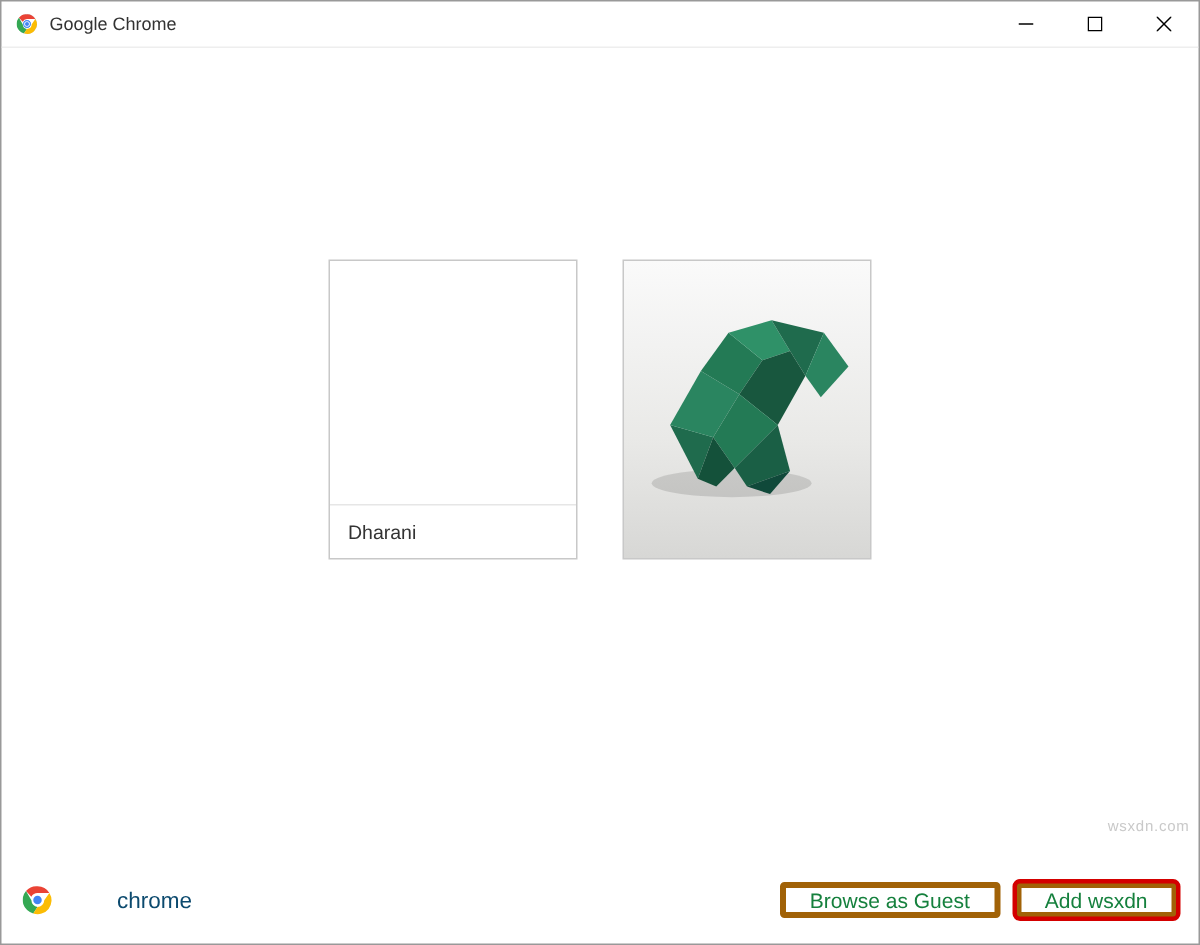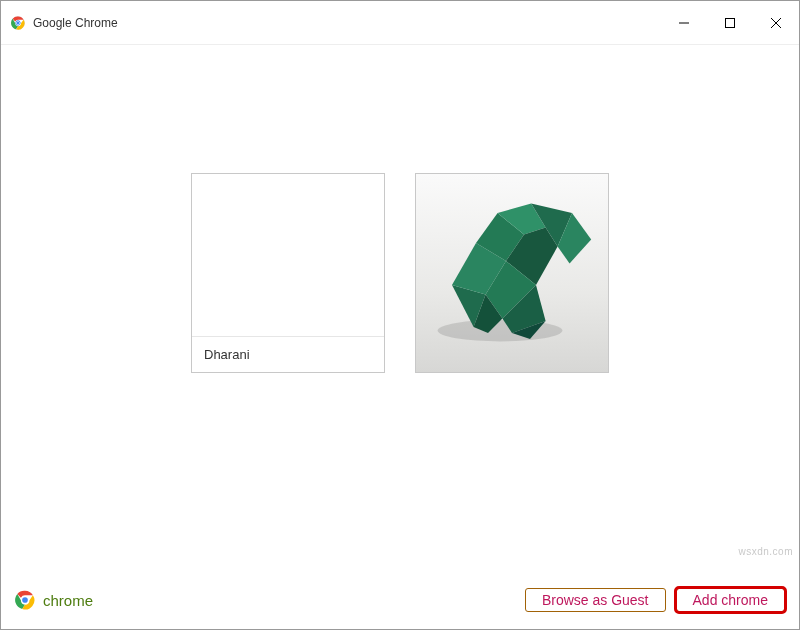--- a/index.html
+++ b/index.html
@@ -1,32 +1,32 @@
 <!DOCTYPE html>
 <html><head>
   <meta charset="utf-8">
   <style>
     * { margin: 0; padding: 0; box-sizing: border-box; font-family: "Segoe UI", Arial, sans-serif; }
     body { width: 800px; height: 630px; background: #fff; border: 1px solid #999; position: relative; overflow: hidden; }
-    .titlebar { height: 44px; display: flex; align-items: center; padding: 0 0 0 10px; border-bottom: 1px solid #eee; }
+    .titlebar { height: 31px; display: flex; align-items: center; padding: 0 0 0 10px; border-bottom: 1px solid #eee; }
     .titlebar .chrome-ico { width: 14px; height: 14px; margin-right: 8px; }
     .titlebar .title { font-size: 12px; color: #333; flex: 1; }
     .win-controls { display: flex; height: 100%; }
     .win-btn { width: 46px; display: flex; align-items: center; justify-content: center; font-size: 13px; color: #000; }
     .content { position: absolute; top: 32px; left: 0; right: 0; bottom: 58px; display: flex; align-items: flex-start; justify-content: center; padding-top: 140px; }
     .cards { display: flex; gap: 30px; }
-    .card { width: 194px; height: 200px; border: 1px solid #c8c8c8; background: #fff; display: flex; flex-direction: column; cursor: pointer; }
+    .card { width: 166px; height: 200px; border: 1px solid #c8c8c8; background: #fff; display: flex; flex-direction: column; cursor: pointer; }
     .card-img { flex: 1; background: #fff; position: relative; overflow: hidden; }
     .card-label { height: 36px; display: flex; align-items: center; padding: 0 12px; border-top: 1px solid #e6e6e6; font-size: 13px; color: #333; }
     .dragon-bg { background: linear-gradient(180deg, #fafafa 0%, #e9e9e7 60%, #d7d7d5 100%); width: 100%; height: 100%; position: relative; }
     .footer { position: absolute; bottom: 0; left: 0; right: 0; height: 58px; display: flex; align-items: center; padding: 0 14px; }
     .footer-left { display: flex; align-items: center; gap: 8px; flex: 1; }
     .footer-left .chrome-ico { width: 20px; height: 20px; }
-    .footer-left .chrome-text { font-size: 15px; color: #4d7c0f; }
-    .btn { height: 24px; padding: 0 16px; border: 1px solid #a16207; background: #fff; font-size: 14px; color: #be185d; border-radius: 3px; display: flex; align-items: center; margin-left: 10px; cursor: pointer; font-weight: 500; }
+    .footer-left .chrome-text { font-size: 15px; color: #0c4a6e; margin-left: 35px; }
+    .btn { height: 24px; padding: 0 16px; border: 4px solid #a16207; background: #fff; font-size: 14px; color: #15803d; border-radius: 3px; display: flex; align-items: center; margin-left: 10px; cursor: pointer; font-weight: 500; }
     .btn.highlight { outline: 3px solid #d40000; outline-offset: -1px; }
     .watermark { position: absolute; right: 6px; bottom: 72px; font-size: 10px; color: #c9c9c9; letter-spacing: 0.5px; }
   </style>
 </head>
 <body>
 
 <div class="titlebar">
   <span class="chrome-ico">
     <svg viewBox="0 0 24 24">
         <circle cx="12" cy="12" r="11" fill="#fff" stroke="#ccc"></circle>
@@ -97,16 +97,16 @@
           <path d="M12 1a11 11 0 0 1 9.5 5.4H12a5.6 5.6 0 0 0-4.9 2.9L2.8 4.8A11 11 0 0 1 12 1Z" fill="#EA4335"></path>
           <path d="M2.8 4.8l4.3 7.4A5.6 5.6 0 0 0 12 17.6l-3.4 5.1A11 11 0 0 1 2.8 4.8Z" fill="#34A853"></path>
           <path d="M21.5 6.4A11 11 0 0 1 8.6 22.7l3.4-5.1a5.6 5.6 0 0 0 5.4-5.4l4.1-5.8Z" fill="#FBBC05"></path>
           <circle cx="12" cy="12" r="4.4" fill="#fff"></circle>
           <circle cx="12" cy="12" r="3.4" fill="#4285F4"></circle>
         </svg>
     </span>
     <span class="chrome-text">chrome</span>
   </div>
   <div class="btn">Browse as Guest</div>
-  <div class="btn highlight">Add chrome</div>
+  <div class="btn highlight">Add wsxdn</div>
 </div>
 
 <div class="watermark">wsxdn.com</div>
 
 </body></html>

